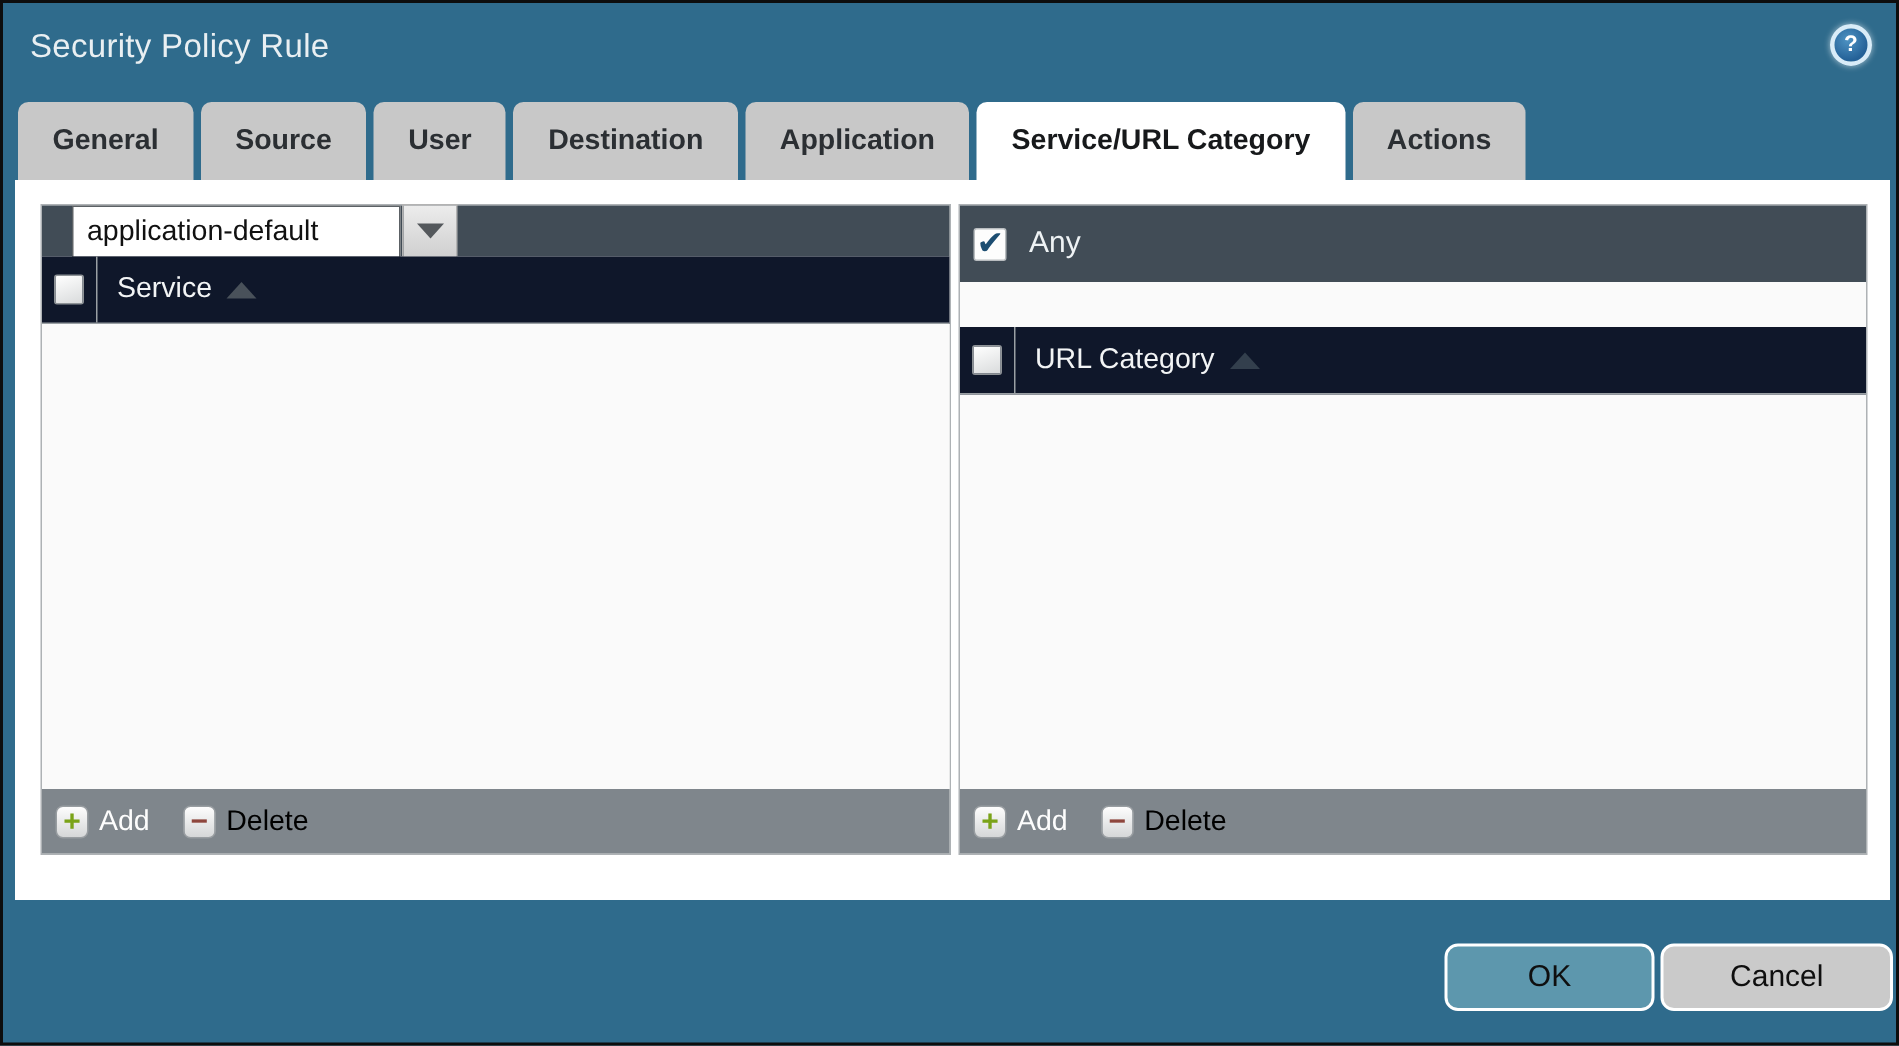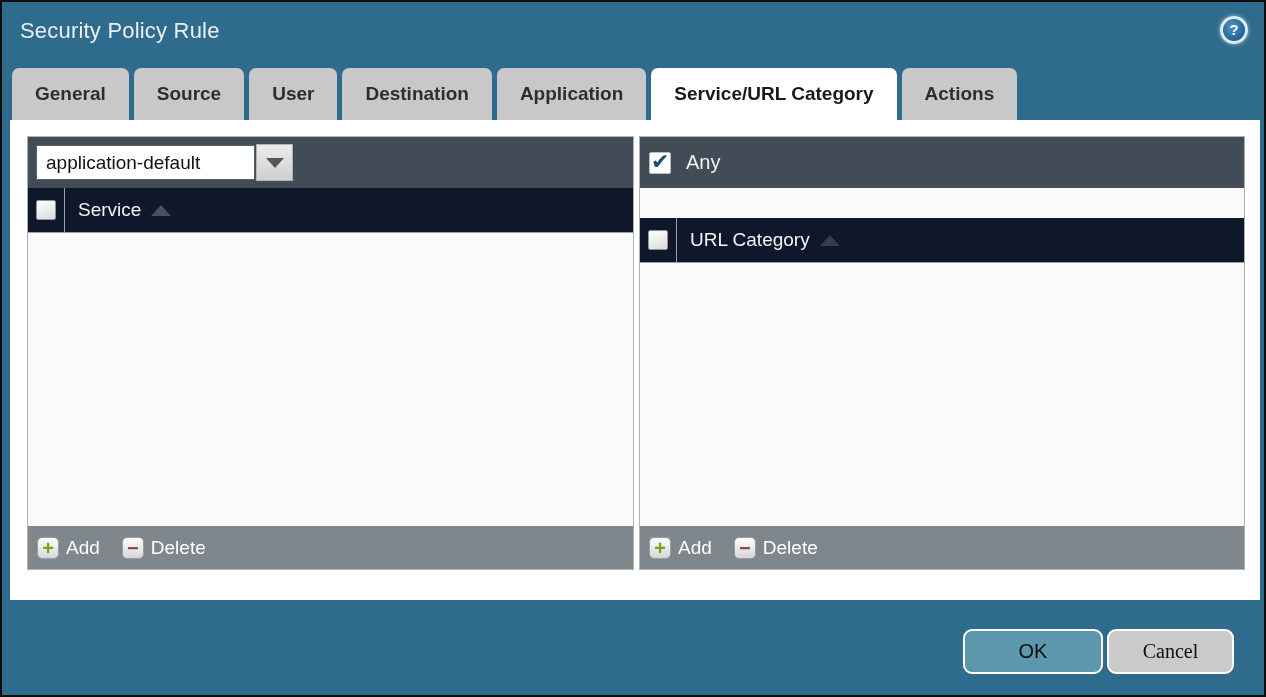--- a/index.html
+++ b/index.html
@@ -39,22 +39,22 @@
     background:#ffffff;
   }
   .pane {
     position:absolute; top:16px; height:434px;
     display:flex; flex-direction:column;
     border:1px solid #aeb2b5; background:#fafafa;
   }
   .pane.left  { left:17px;  width:607px; }
   .pane.right { left:629px; width:606px;gap:30px; }
   .pane-top {
-    height:51px; background:#414c56; flex:0 0 auto;
-    display:flex; align-items:center; padding-left:8px;
+    height:34px; background:#414c56; flex:0 0 auto;
+    display:flex; align-items:center; padding-left:20px;
   }
   .combo { display:flex; align-items:center; }
   .combo-input {
     width:219px; height:35px; background:#fff; border:1px solid #5c6165;
     font-size:19px; color:#111; line-height:33px; padding-left:9px;
     white-space:nowrap; overflow:hidden;
   }
   .combo-btn {
     width:37px; height:37px; margin-left:1px;
     background:linear-gradient(#ececec,#cfcfcf);
@@ -109,30 +109,30 @@
   .foot-icon {
     width:22px; height:22px; border-radius:5px; margin-right:7px;
     background:linear-gradient(#fdfdfd,#d5d7d8);
     border:1px solid #989da1;
     display:flex; align-items:center; justify-content:center;
     font-size:20px; font-weight:bold; line-height:1;
   }
   .foot-icon.plus  { color:#7aa318; }
   .foot-icon.minus { color:#8e463d; }
   .foot-label.add  { color:#fdfdfd; }
-  .foot-label.del  { color:#ffffff;text-align:right; }
+  .foot-label.del  { color:#000000;text-align:right; }
   
   .action-btn {
     position:absolute; top:627px; height:45px;
     border:2px solid #ffffff; border-radius:9px;
     font-family:"Liberation Sans", sans-serif;
     font-size:20px; color:#0f0f0f; cursor:pointer;
   }
   .ok-btn     { left:961px;  width:140px; background:#5d97ad; }
-  .cancel-btn { left:1105px; width:127px; background:#cacaca;font-family:Liberation Serif, serif; }
+  .cancel-btn { left:1105px; width:155px; background:#cacaca; }
 </style>
 </head>
 <body>
 
 <div class="dialog">
 
   <div class="titlebar">
     <span class="title">Security Policy Rule</span>
   </div>
   <div class="help">?</div>

